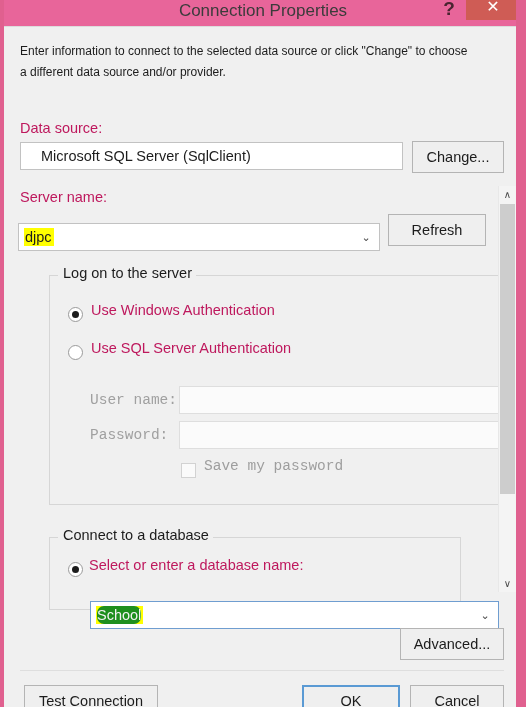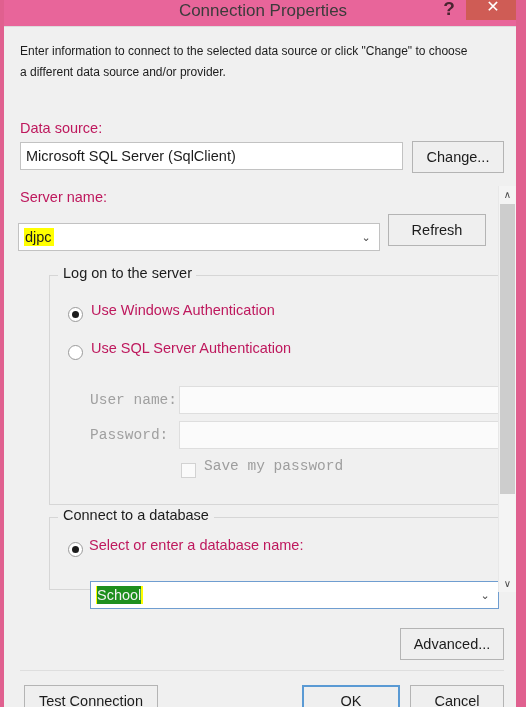--- a/index.html
+++ b/index.html
@@ -93,21 +93,21 @@
   }
   .lbl.dim { color: #a0a0a0; font-family: Liberation Mono, monospace; }
 
   .textbox {
     position: absolute;
     box-sizing: border-box;
     background: #ffffff;
     border: 1px solid #c2c2c2;
     font-size: 14.5px;
     color: #1c1c1c;
-    padding: 0 5px;
+    padding: 0 20px;
     line-height: 26px;
     height: 28px;
     white-space: nowrap;
     overflow: hidden;
   }
   .textbox.readonlyish { background:#ffffff; }
   .textbox.disabled {
     background: #fbfbfb;
     border: 1px solid #dedede;
     color: #b5b5b5;
@@ -140,20 +140,21 @@
   .combo.focus { border: 1px solid #6f9dd0; }
 
   .hl-yellow {
     background: #ffff00;
     padding: 1px 2px 1px 1px;
   }
   .sel-green {
     background: #1e8f1e;
     color: #f2f2f2;
     padding: 1px 0;
+    border-radius: 7px;
   }
 
   .btn {
     position: absolute;
     box-sizing: border-box;
     background: #efefef;
     border: 1px solid #b4b4b4;
     font-size: 14.5px;
     color: #1c1c1c;
     text-align: center;
@@ -292,21 +293,21 @@
       <div class="lbl dim" style="left:40px; top:117px;">User name:</div>
       <div class="textbox disabled" style="left:129px; top:111px; width:322px;"></div>
 
       <div class="lbl dim" style="left:40px; top:152px;">Password:</div>
       <div class="textbox disabled" style="left:129px; top:146px; width:322px;"></div>
 
       <div class="checkbox" style="left:131px; top:188px;"></div>
       <div class="lbl dim" style="left:154px; top:183px; color:#9e9e9e;">Save my password</div>
     </div>
 
-    <div class="groupbox" style="left:16px; top:490px; width:466px; height:73px;">
+    <div class="groupbox" style="left:16px; top:510px; width:412px; height:73px;">
       <div class="gb-top-left"></div>
       <div class="gb-top-right" style="width:300px;"></div>
       <div class="gb-title">Connect to a database</div>
 
       <div class="radio checked" style="left:18px; top:25px;"></div>
       <div class="lbl" style="left:39px; top:20px;">Select or enter a database name:</div>
 
       <div class="combo focus" style="left:40px; top:64px; width:409px;">
         <span class="val"><span class="hl-yellow"><span class="sel-green">School</span></span></span>
         <span class="arrow">⌄</span>

